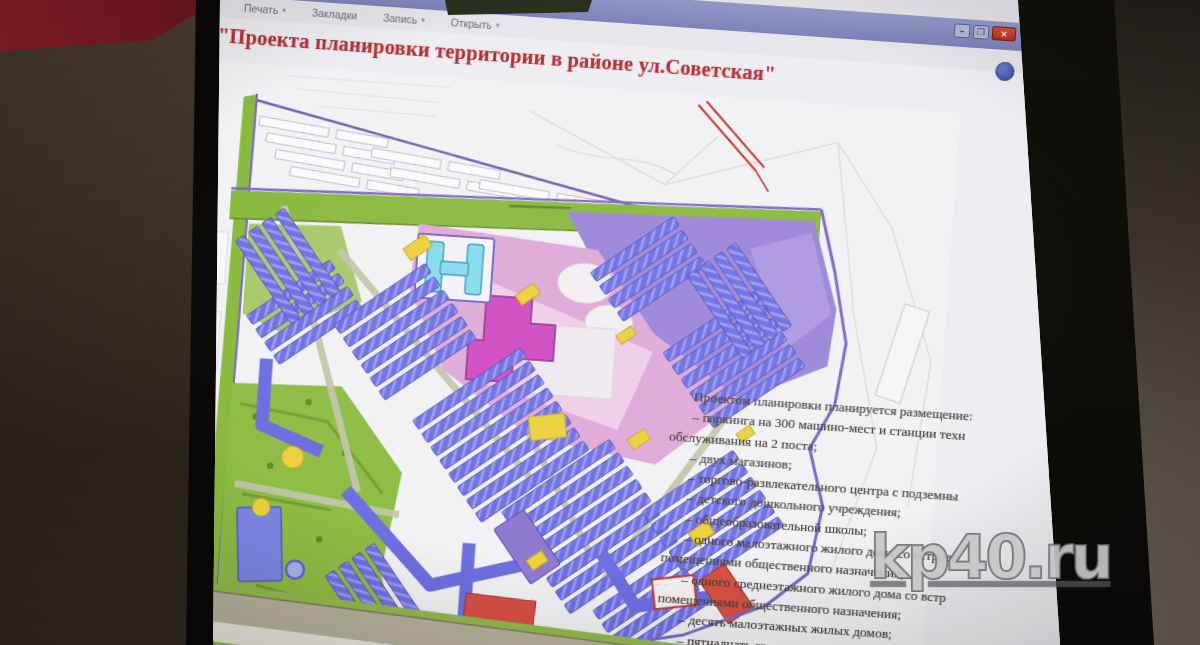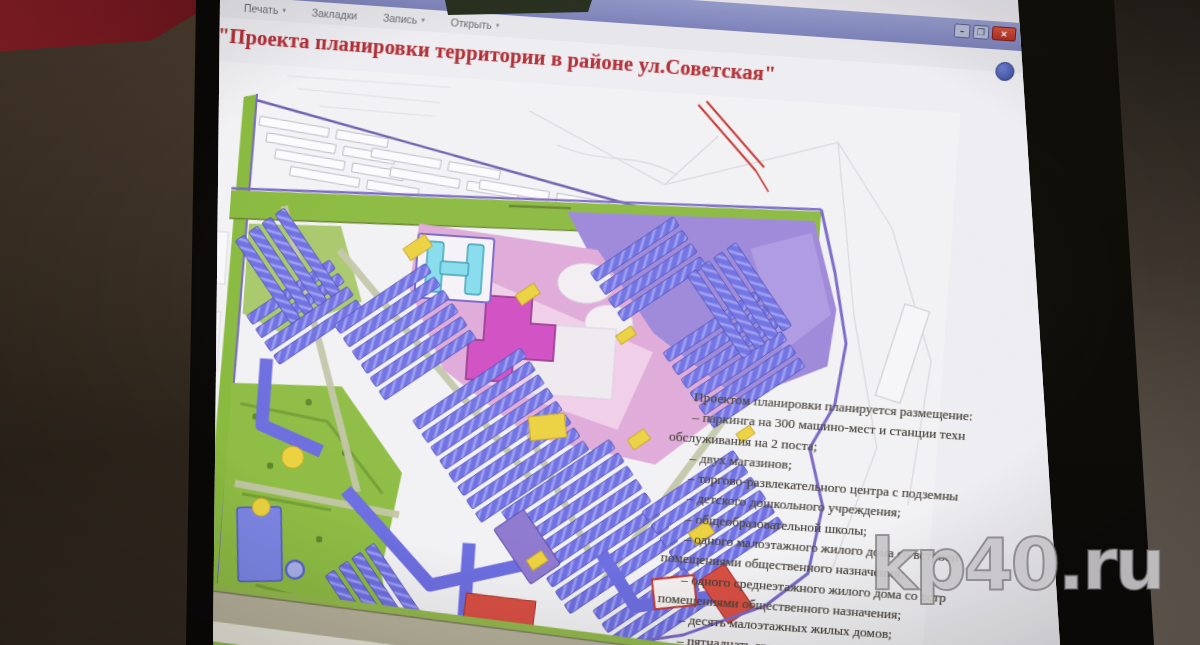--- a/index.html
+++ b/index.html
@@ -48,23 +48,23 @@
      background:radial-gradient(circle at 35% 30%,#6d80cf,#39489c);border:1px solid #2c3878;z-index:5;}
   .map{position:absolute;left:2px;top:44px;z-index:1;}
   .text-block{position:absolute;left:494px;top:336px;width:440px;z-index:3;
      font-family:"Liberation Serif","DejaVu Serif",serif;font-size:13.5px;line-height:20.3px;
      color:#4a443c;text-shadow:0 0 .7px rgba(74,68,60,.55);}
   .tline{white-space:nowrap;}
   
   .vignette{position:absolute;inset:0;z-index:7;pointer-events:none;
      background:radial-gradient(ellipse at 52% 45%,rgba(255,255,255,.04) 30%,transparent 55%,rgba(0,0,0,.22) 100%);}
   .watermark{position:absolute;left:870px;top:522px;z-index:9;
-     font-family:"DejaVu Sans",sans-serif;font-weight:bold;font-size:72px;letter-spacing:-3px;
+     font-family:"DejaVu Sans",sans-serif;font-weight:bold;font-size:60px;letter-spacing:-3px;
      color:rgba(206,204,206,.88);-webkit-text-stroke:2px rgba(97,95,99,.55);
-     text-shadow:0 0 2px rgba(60,58,62,.35);}
+     text-shadow:0 0 2px rgba(60,58,62,.35);text-decoration:underline;}
 </style>
 </head>
 <body>
 
 <div id="photo">
 
   <div class="wall-left"></div>
   <div class="red-band"></div>
   <div class="wall-right"></div>
 

